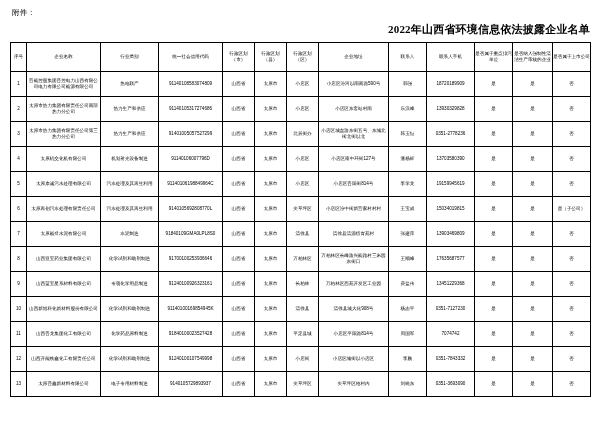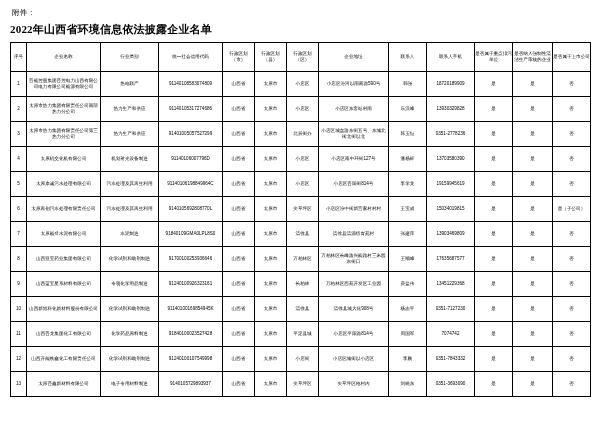--- a/index.html
+++ b/index.html
@@ -21,21 +21,21 @@
     box-sizing: border-box;
     padding: 8px 10px 0 10px;
   }
   .attachment {
     font-size: 7.5px;
     color: #000;
     margin: 0 0 4px 2px;
     letter-spacing: 0.3px;
   }
   .doc-title {
-    text-align: left;
+    text-align: right;
     font-size: 11px;
     font-weight: bold;
     letter-spacing: 0.2px;
     margin: 2px 0 5px 0;
     font-family: "Liberation Serif", "DejaVu Serif", serif;
   }
   table.main {
     border-collapse: collapse;
     width: 580px;
     margin: 0 auto;

